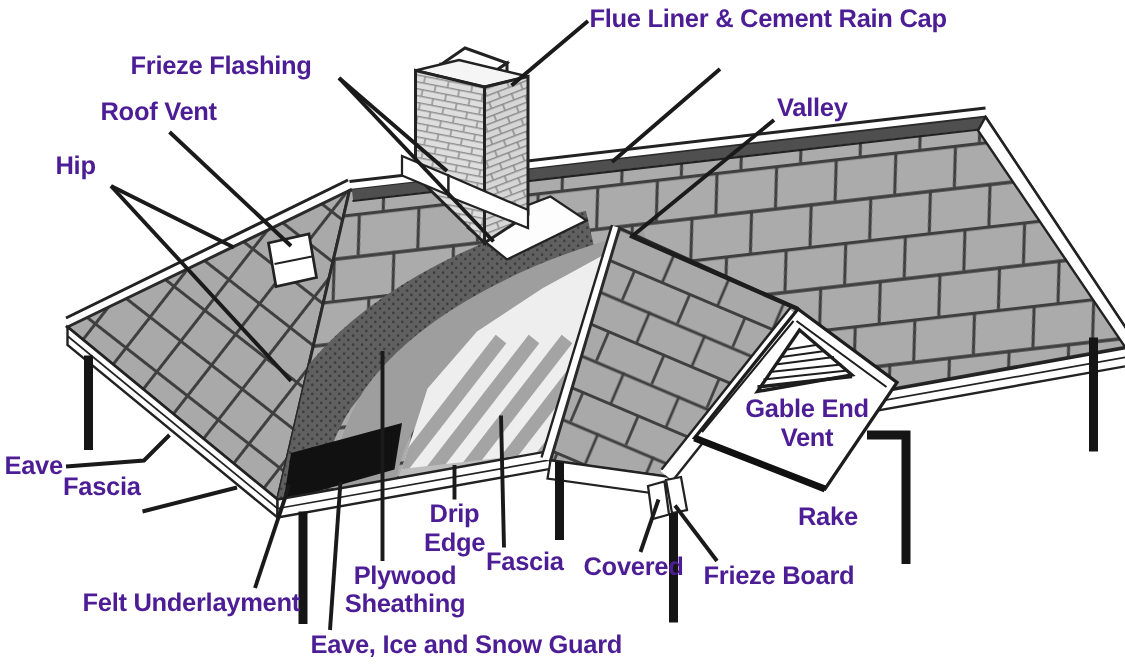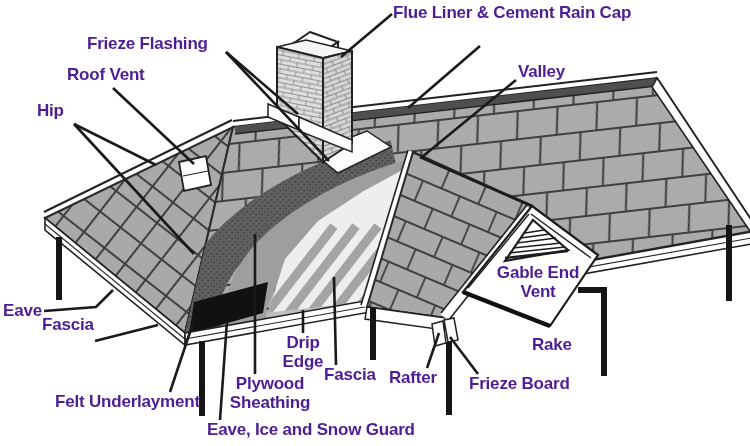--- a/index.html
+++ b/index.html
@@ -190,20 +190,20 @@
       <div class="diagram-label" style="left: 518px; top: 63px;">Valley</div>
       <div class="diagram-label" style="left: 37px; top: 102px;">Hip</div>
       <div class="diagram-label center" style="left: 538px; top: 264px;">Gable End
 Vent</div>
       <div class="diagram-label" style="left: 3px; top: 302px; text-align: center;">Eave</div>
       <div class="diagram-label" style="left: 42px; top: 316px;">Fascia</div>
       <div class="diagram-label" style="left: 532px; top: 336px;">Rake</div>
       <div class="diagram-label center" style="left: 303px; top: 334px; text-align: center;">Drip
 Edge</div>
       <div class="diagram-label" style="left: 324px; top: 366px;">Fascia</div>
-      <div class="diagram-label" style="left: 389px; top: 369px;">Rafter</div>
+      <div class="diagram-label" style="left: 389px; top: 369px;">Covered</div>
       <div class="diagram-label" style="left: 55px; top: 393px;">Felt Underlayment</div>
       <div class="diagram-label" style="left: 469px; top: 375px;">Frieze Board</div>
       <div class="diagram-label center" style="left: 270px; top: 375px;">Plywood
 Sheathing</div>
       <div class="diagram-label" style="left: 207px; top: 421px;">Eave, Ice and Snow Guard</div>
     </div>
 </div>
 
 </body></html>

